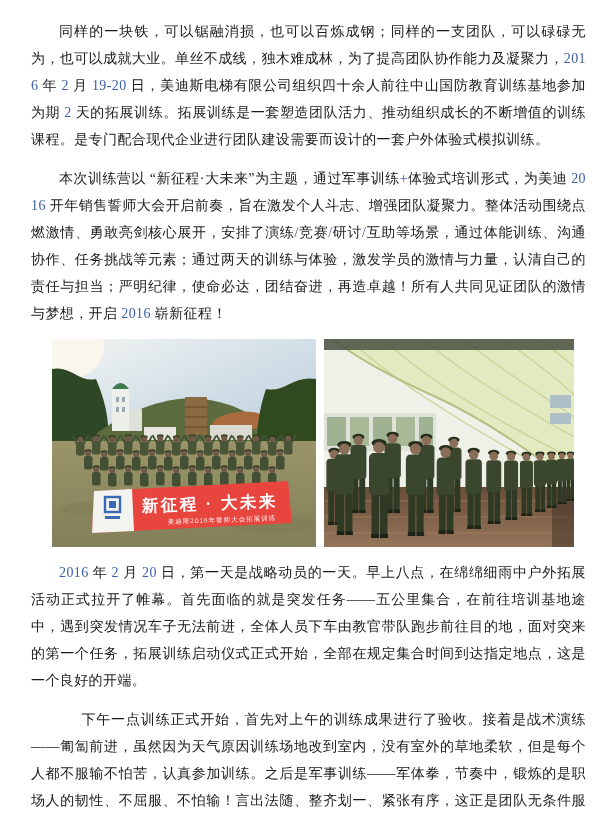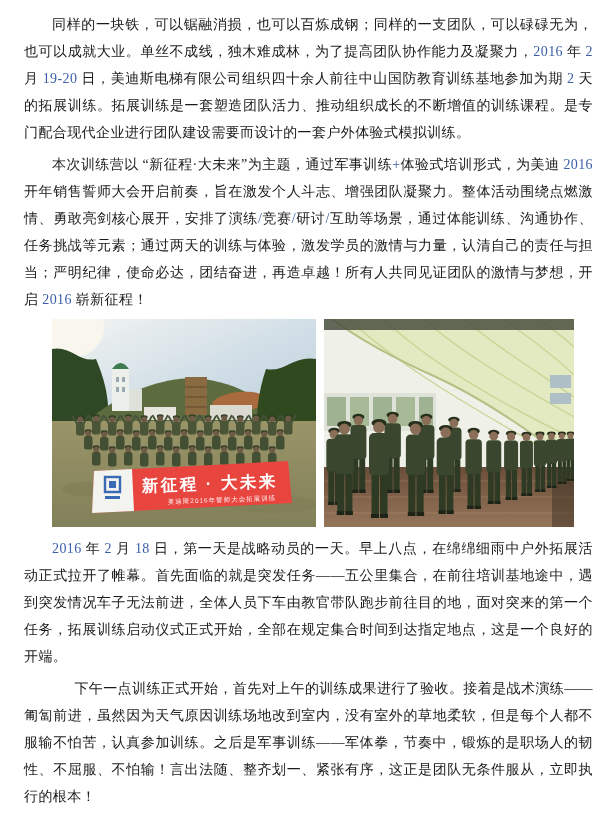--- a/index.html
+++ b/index.html
@@ -9,21 +9,21 @@
     overflow:hidden;
     font-family:"Liberation Serif","DejaVu Serif",serif;
   }
   .doc{
     padding:6px 18px 0 19px;
     font-size:14px;
     line-height:27px;
     color:#1a1a1a;
   }
   .para{
-    margin:5px;
+    margin:12px;
     text-align:justify;
     text-indent:2em;
     letter-spacing:.4px;
     word-break:break-all;
   }
   .para.indent3{ text-indent:3.6em; }
   .num{ color:#3b5ea8; }
   .photos{
     display:flex;
     gap:8px;
@@ -229,18 +229,18 @@
         <use href="#soldier" transform="translate(178,111) scale(0.7)"></use>
         <use href="#soldier" transform="translate(194,112) scale(0.65)"></use>
         <use href="#soldier" transform="translate(208,112) scale(0.61)"></use>
         <use href="#soldier" transform="translate(220,112) scale(0.57)"></use>
         <use href="#soldier" transform="translate(231,112) scale(0.53)"></use>
         <use href="#soldier" transform="translate(240,112) scale(0.5)"></use>
       </g>
     </svg>
   </div>
 
-  <p class="para"><span class="num">2016</span><span> 年 </span><span class="num">2</span><span> 月 </span><span class="num">18</span><span> 日，第一天是战略动员的一天。早上八点，在绵绵细雨中户外拓展活动正式拉开了帷幕。首先面临的就是突发任务——五公里集合，在前往培训基地途中，遇到突发情况车子无法前进，全体人员下车由教官带队跑步前往目的地，面对突来的第一个任务，拓展训练启动仪式正式开始，全部在规定集合时间到达指定地点，这是一个良好的开端。</span></p>
+  <p class="para"><span class="num">2016</span><span> 年 </span><span class="num">2</span><span> 月 </span><span class="num">20</span><span> 日，第一天是战略动员的一天。早上八点，在绵绵细雨中户外拓展活动正式拉开了帷幕。首先面临的就是突发任务——五公里集合，在前往培训基地途中，遇到突发情况车子无法前进，全体人员下车由教官带队跑步前往目的地，面对突来的第一个任务，拓展训练启动仪式正式开始，全部在规定集合时间到达指定地点，这是一个良好的开端。</span></p>
 
 
   <p class="para indent3"><span>下午一点训练正式开始，首先对上午的训练成果进行了验收。接着是战术演练——匍匐前进，虽然因为天气原因训练场地改到室内，没有室外的草地柔软，但是每个人都不服输不怕苦，认真参加训练。之后是军事训练——军体拳，节奏中，锻炼的是职场人的韧性、不屈服、不怕输！言出法随、整齐划一、紧张有序，这正是团队无条件服从，立即执行的根本！</span></p>
 
 </div>
 
 </body></html>

